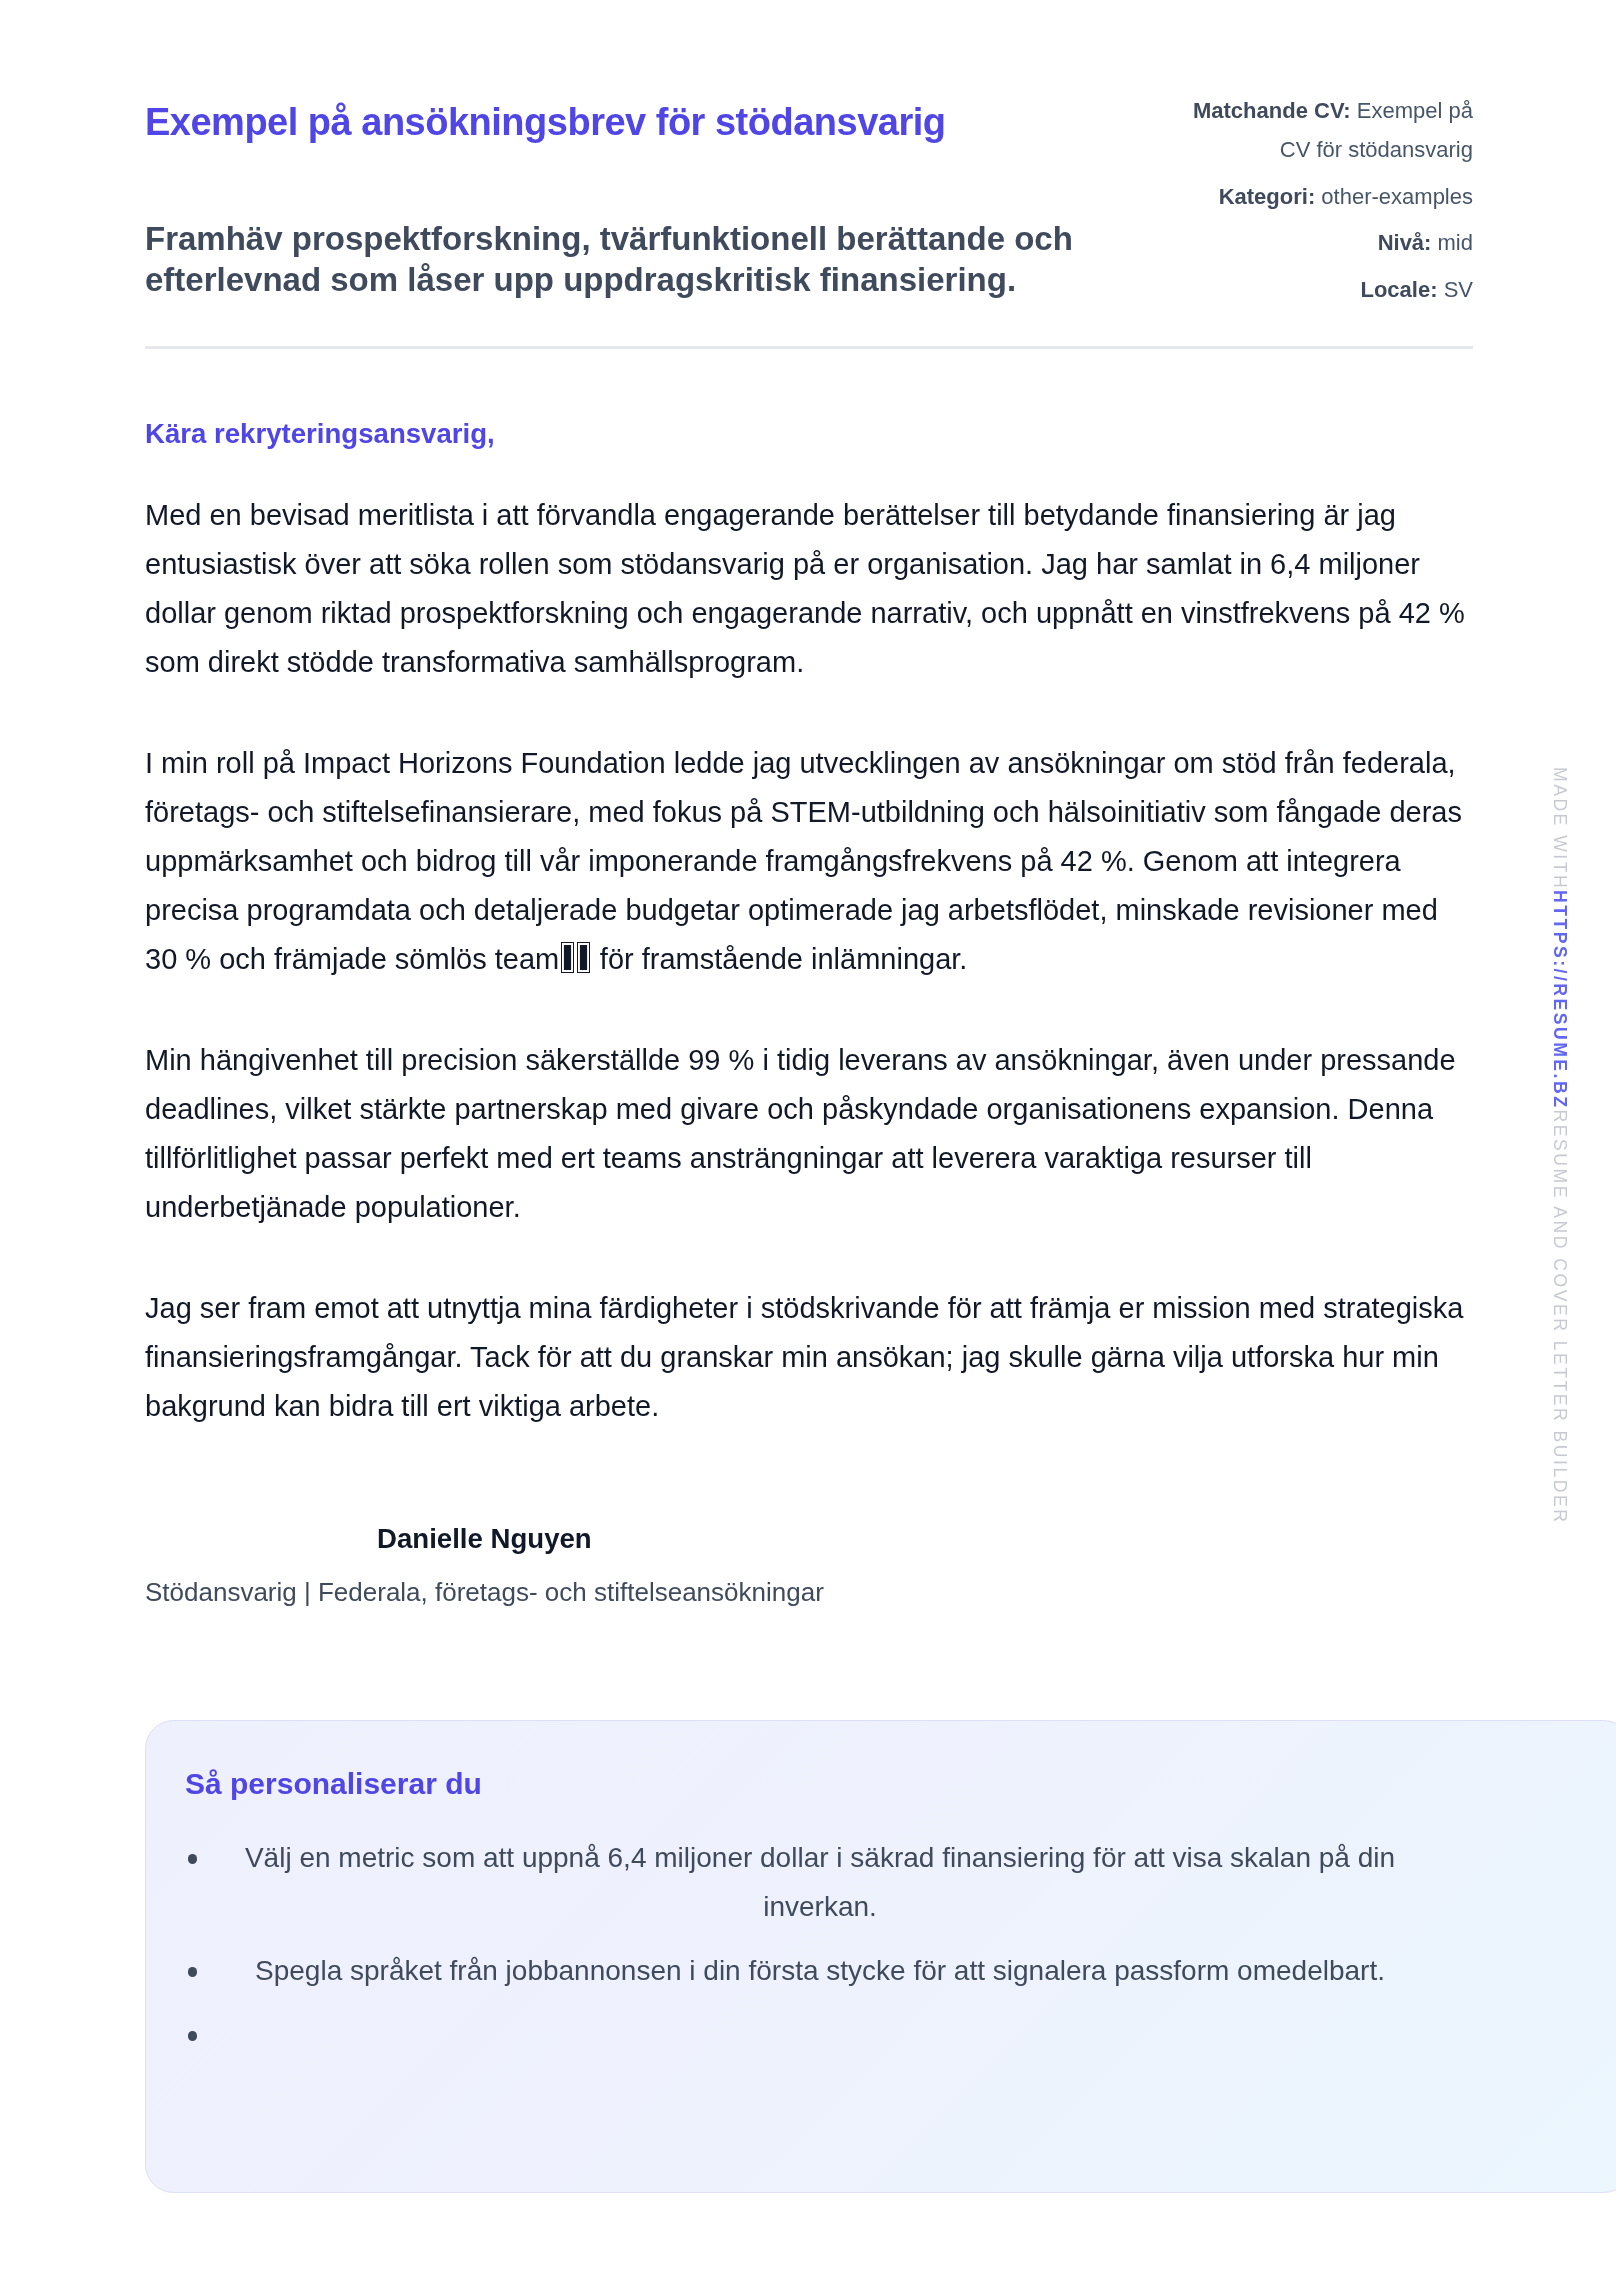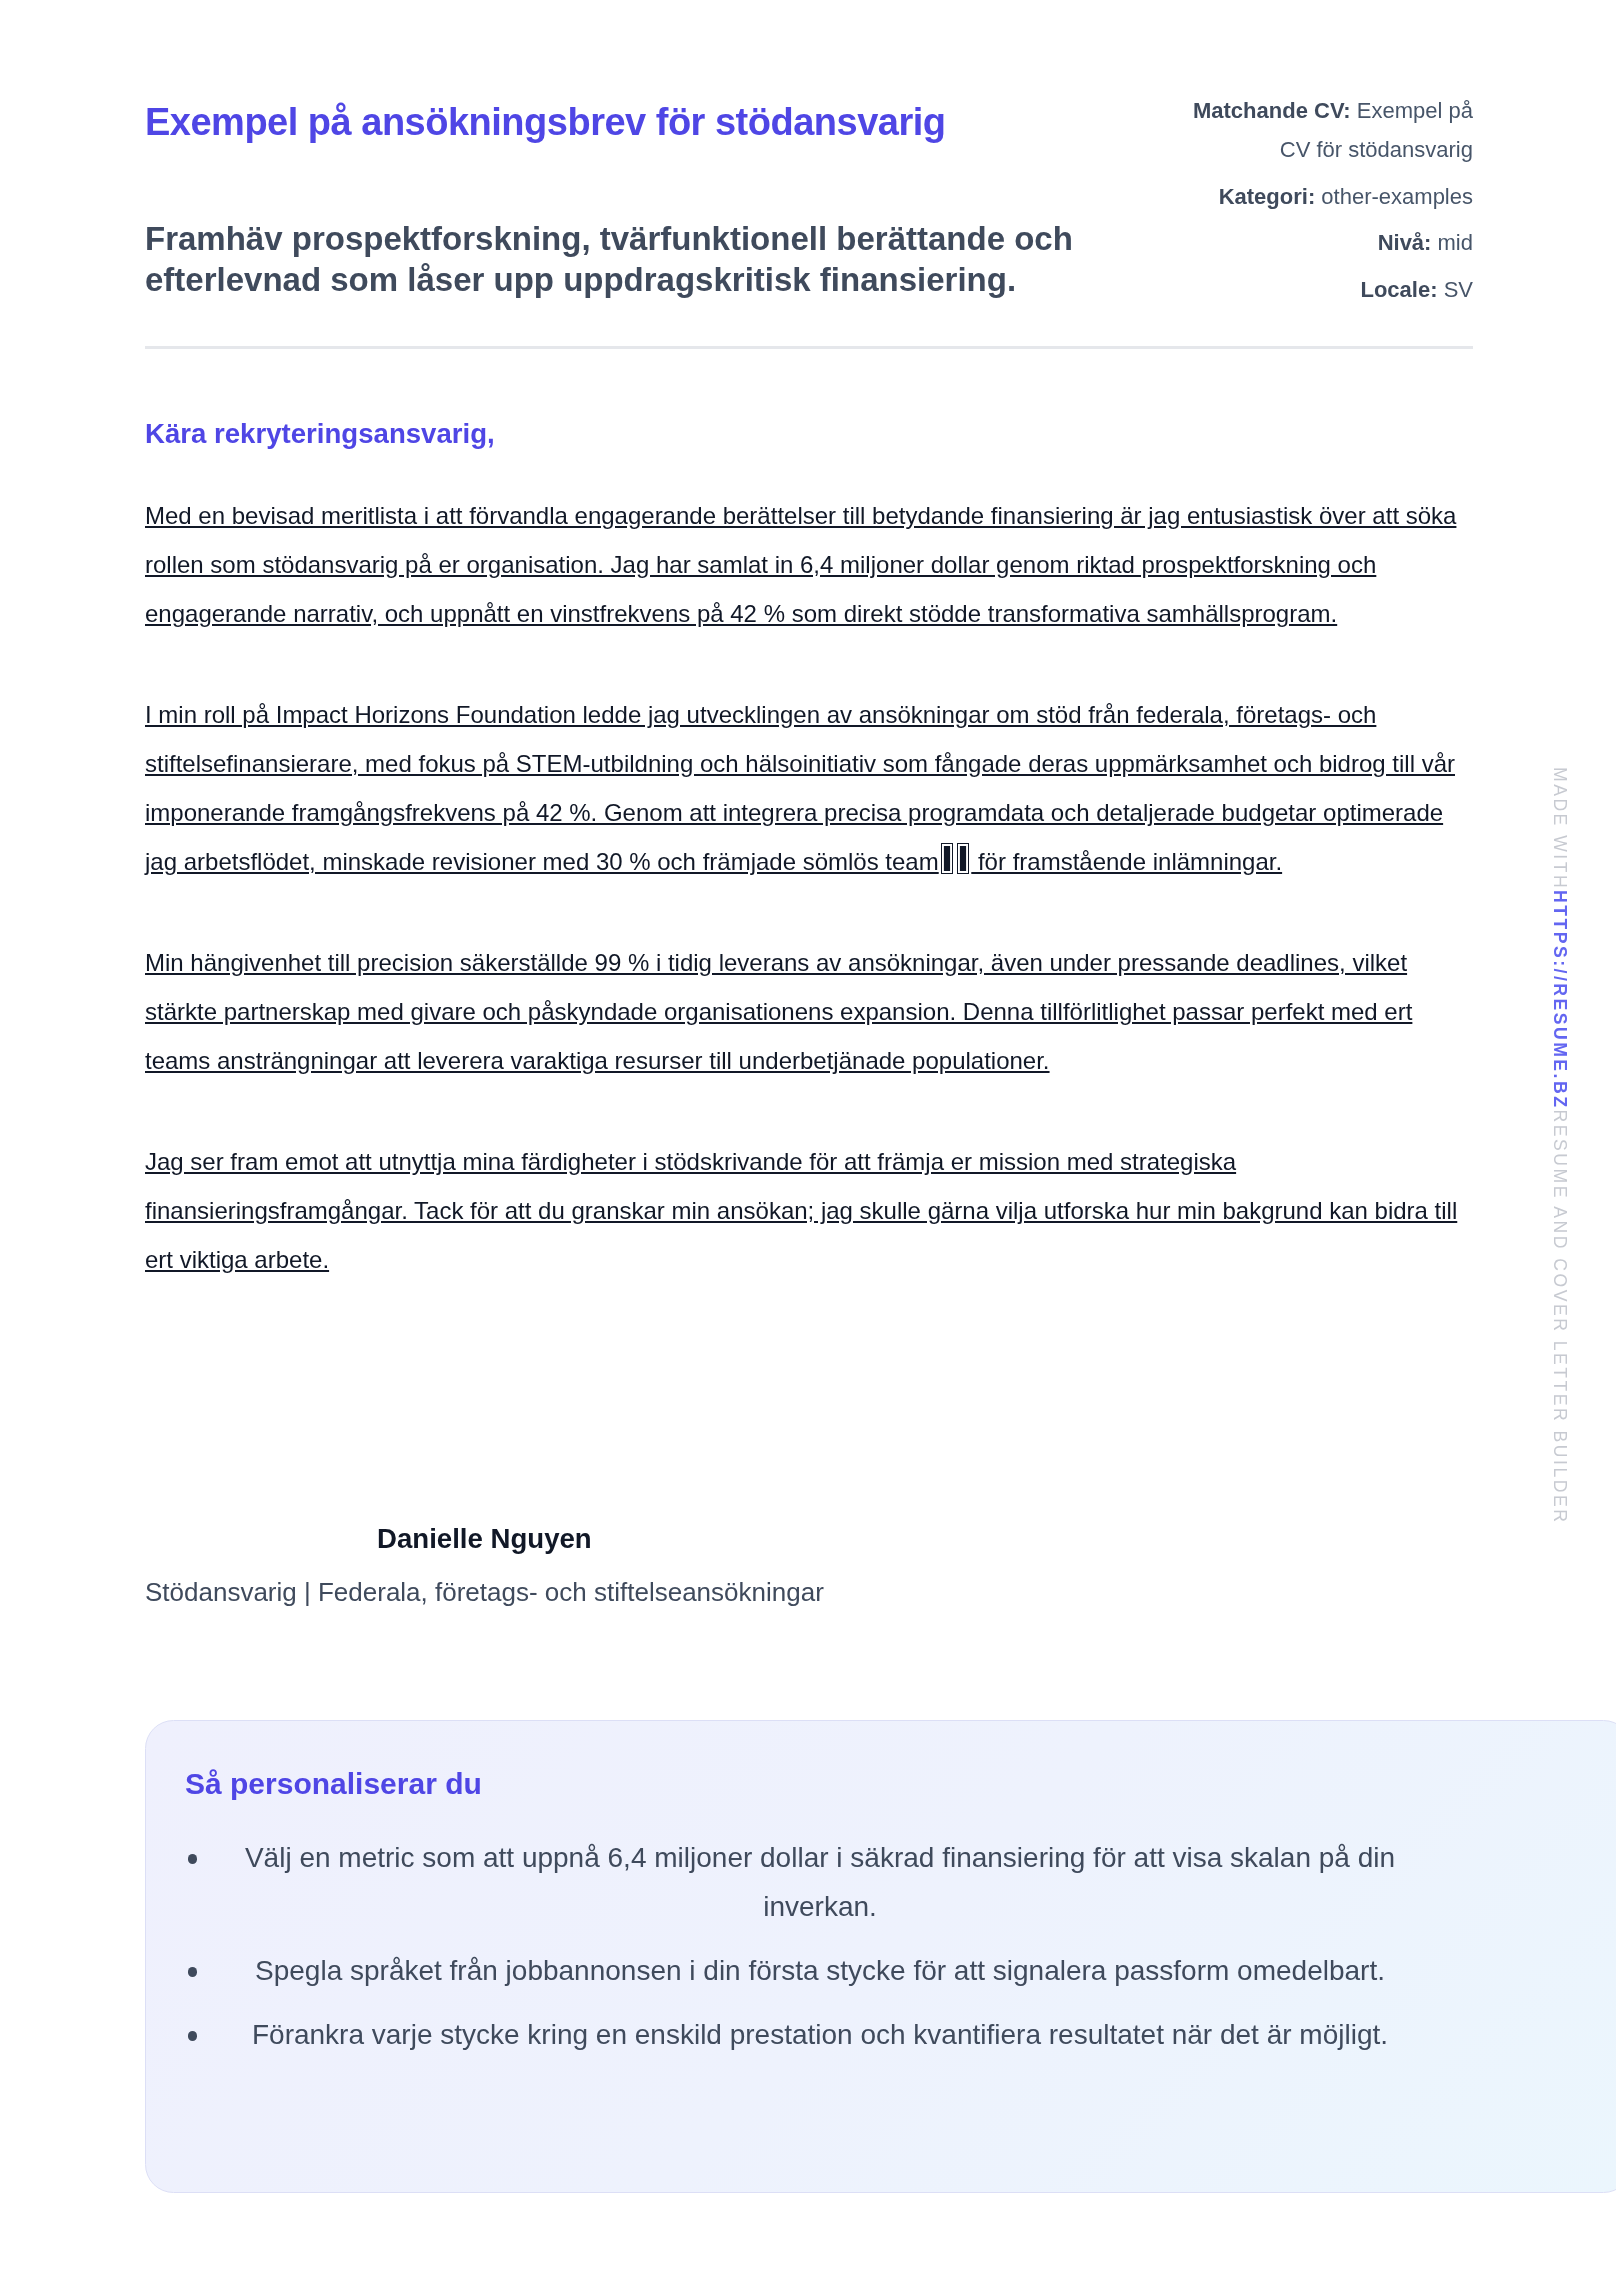--- a/index.html
+++ b/index.html
@@ -15,21 +15,21 @@
               font-size: 33px; line-height: 41px; font-weight: 700; color: #3f4a5c; }
   .meta { position: absolute; right: 0; top: 0; width: 304px; text-align: right;
           font-size: 22px; line-height: 39px; color: #475569; }
   .meta .row { margin-bottom: 7.6px; }
   .meta .k { font-weight: 700; color: #3f4a5c; }
   .divider { position: absolute; left: 0; top: 255px; width: 1328px; height: 2.9px; background: #e5e7eb; }
 
   .greeting { position: absolute; left: 0; top: 417px; margin: 0;
               font-size: 27.6px; line-height: 34px; font-weight: 700; color: #4f46e5; }
   .body { position: absolute; left: 0; top: 491px; width: 1332px; }
-  .body p { margin: 0 0 52px 0; font-size: 24px; line-height: 49px; color: #111827; text-decoration: underline; }
+  .body p { margin: 0 0 52px 0; font-size: 29px; line-height: 49px; color: #111827; }
   .tofu { display: inline-block; width: 10.5px; height: 28.5px; background: #111827;
           margin: 0 1.9px; vertical-align: -3.8px; border: 1px solid #111827;
           box-shadow: inset 0 0 0 1.9px #fff, inset 0 0 0 2.9px #111827; }
 
   .signature { position: absolute; left: 0; top: 1520px; text-align: center; }
   .sig-name { font-size: 27.6px; line-height: 38px; font-weight: 700; color: #111827; }
   .sig-title { margin-top: 15px; font-size: 26px; line-height: 38px; color: #3f4a5c; }
 
   .tips { position: absolute; left: 0; top: 1720px; width: 1487px; height: 473px;
           border: 1.9px solid #dcdff6; border-radius: 28.5px; box-sizing: border-box;
@@ -90,21 +90,21 @@
   <div class="signature">
     <div class="sig-name">Danielle Nguyen</div>
     <div class="sig-title">Stödansvarig | Federala, företags- och stiftelseansökningar</div>
   </div>
 
   <section class="tips">
     <h2>Så personaliserar du</h2>
     <ul>
       <li><span class="dot"></span><span>Välj en metric som att uppnå 6,4 miljoner dollar i säkrad finansiering för att visa skalan på din inverkan.</span></li>
       <li><span class="dot"></span><span>Spegla språket från jobbannonsen i din första stycke för att signalera passform omedelbart.</span></li>
-      <li><span class="dot"></span><span>Förankra varje stycke kring en enskild prestation och kvantifiera resultatet när det är möjligt.</span></li>
+      <li><span class="dot"></span></li>
     </ul>
   </section>
 </div>
 
 <div class="watermark">
   <span>MADE WITH</span><span class="link">HTTPS://RESUME.BZ</span><span>RESUME AND COVER LETTER BUILDER</span>
 </div>
 
 
 </body></html>

